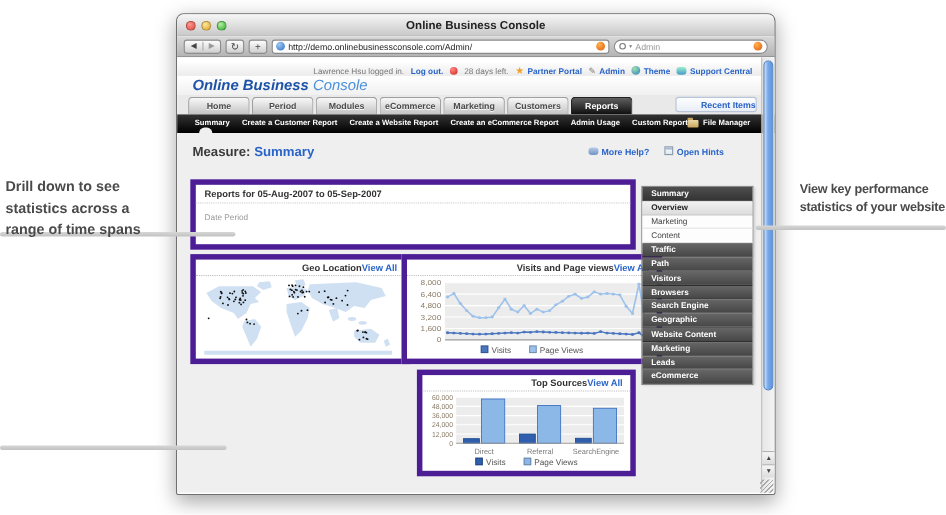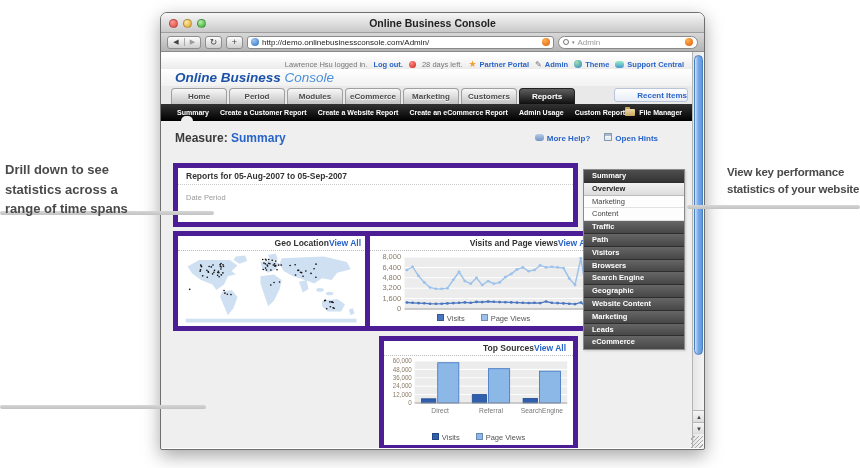--- a/index.html
+++ b/index.html
@@ -115,21 +115,21 @@
   .dropdown { position:absolute; left:8px; top:36px; width:118px; height:16px; border:1px solid #8899bb;
               border-radius:8px; background:linear-gradient(#ffffff,#dfe6f0); display:flex; align-items:center; overflow:hidden; }
   .dropdown .lbl { flex:1; font-size:8.5px; font-weight:bold; color:#222; padding-left:8px; }
   .dropdown .cap { width:15px; height:100%; background:linear-gradient(#d2e2f8,#6f9fe0);
                    border-left:1px solid #7a99cc; display:flex; flex-direction:column; align-items:center; justify-content:center; }
   .dropdown .cap span { font-size:4px; line-height:4px; color:#1a3a66; }
 
   .p-geo { left:12px; top:110px; width:200px; height:100px; }
   .p-visits { left:204px; top:110px; width:237px; height:100px; }
   .p-pie { left:12px; top:215px; width:200px; height:97px; }
-  .p-bar { left:218px; top:215px; width:199px; height:114px; }
+  .p-bar { left:218px; top:215px; width:199px; height:97px; }
   .chartbox { position:absolute; left:0; top:16px; right:0; bottom:0; }
   .legend { position:absolute; bottom:3px; left:0; right:0; display:flex; justify-content:center; gap:16px;
             font-size:7.5px; color:#555; align-items:center; }
   .legend .sw { width:7px; height:7px; display:inline-block; margin-right:3px; border:1px solid rgba(0,0,0,.25); }
   svg text.tick { font-size:6.5px; fill:#8a7a66; font-family:"Liberation Sans",sans-serif; }
   svg text.cat { font-size:7px; fill:#777; font-family:"Liberation Sans",sans-serif; }
   svg text.pielab { font-size:7.5px; fill:#555; font-family:"Liberation Sans",sans-serif; }
 
   
   .sb { position:absolute; left:422px; top:48px; width:102px; border:1px solid #8a8a8a; list-style:none;

